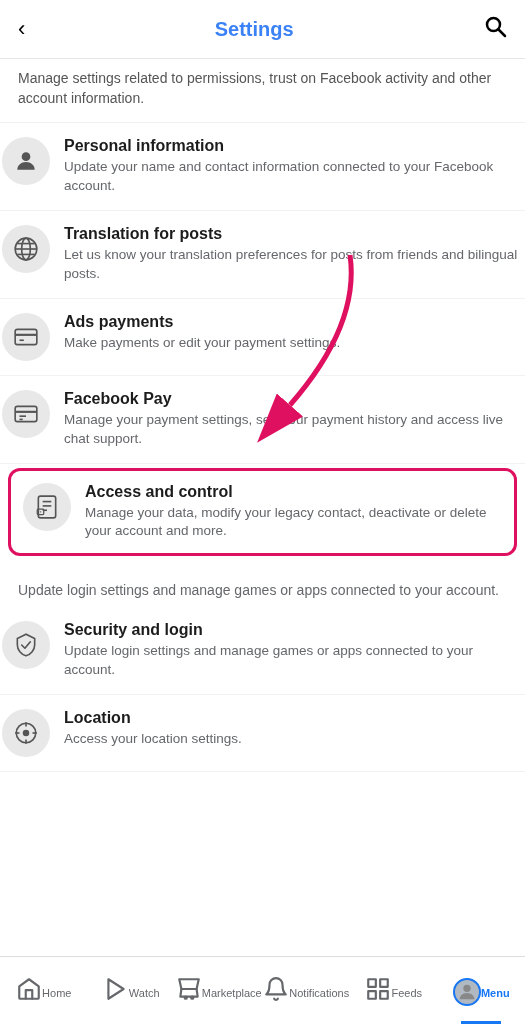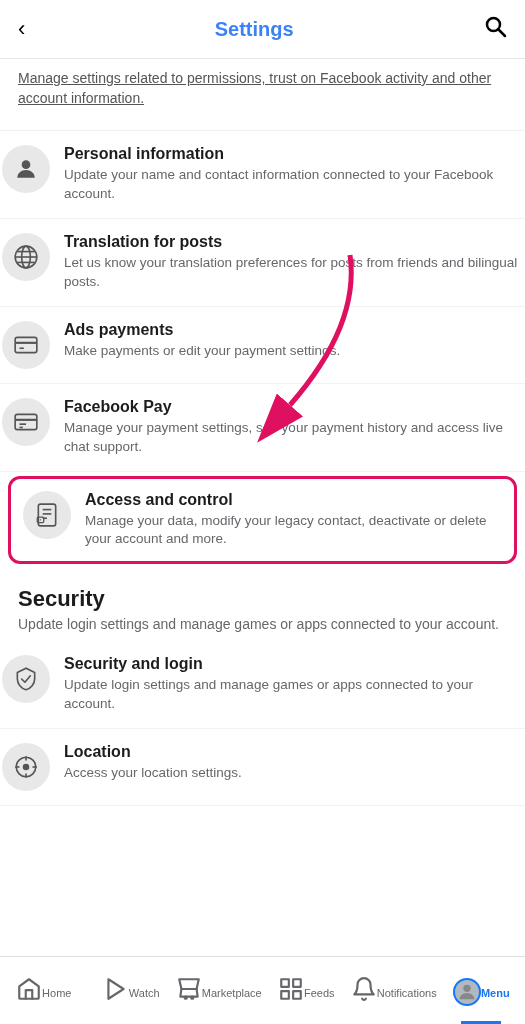--- a/index.html
+++ b/index.html
@@ -28,26 +28,25 @@
       color: #3b82f6;
     }
     .header-icon {
       font-size: 22px;
       color: #000;
       cursor: pointer;
     }
 
     
     .top-desc {
-      padding: 10px 18px 22px;
+      padding: 10px 18px 14px;
       font-size: 14px;
       color: #555;
       line-height: 1.4;
       border-bottom: 1px solid #f0f0f0;
-      text-decoration: underline;
     }
 
     
     .settings-item {
       display: flex;
       align-items: flex-start;
       padding: 14px 2px;
       border-bottom: 1px solid #f2f2f2;
       cursor: pointer;
     }
@@ -274,21 +273,20 @@
         <line x1="6" y1="16" x2="6" y2="17" stroke="#555" stroke-width="1.2"></line>
       </svg>
     </div>
     <div class="item-text">
       <div class="item-title">Access and control</div>
       <div class="item-desc">Manage your data, modify your legacy contact, deactivate or delete your account and more.</div>
     </div>
   </div>
 
   <div class="section-header">
-    <div class="section-title">Security</div>
     <div class="section-desc">Update login settings and manage games or apps connected to your account.</div>
   </div>
 
   <div class="settings-item">
     <div class="item-icon">
       <svg viewBox="0 0 24 24" xmlns="http://www.w3.org/2000/svg">
         <path d="M12 2 L4 6 L4 12 C4 16.5 7.5 20.7 12 22 C16.5 20.7 20 16.5 20 12 L20 6 Z" fill="none" stroke="#555" stroke-width="1.5"></path>
         <path d="M8 12 L11 15 L16 9" stroke="#555" stroke-width="1.5" fill="none" stroke-linecap="round" stroke-linejoin="round"></path>
       </svg>
     </div>
@@ -346,37 +344,37 @@
         <circle cx="9" cy="20" r="1" fill="#65676b"></circle>
         <circle cx="15" cy="20" r="1" fill="#65676b"></circle>
       </svg>
     </span>
     <span class="nav-label">Marketplace</span>
   </div>
 
   <div class="nav-item">
     <span class="nav-icon">
       <svg width="26" height="26" viewBox="0 0 24 24" fill="none" stroke="#65676b" stroke-width="2" stroke-linecap="round" stroke-linejoin="round">
+        <path d="M18 8A6 6 0 006 8c0 7-3 9-3 9h18s-3-2-3-9"></path>
+        <path d="M13.73 21a2 2 0 01-3.46 0"></path>
+      </svg>
+    </span>
+    <span class="nav-label">Notifications</span>
+  </div>
+
+  <div class="nav-item">
+    <span class="nav-icon">
+      <svg width="26" height="26" viewBox="0 0 24 24" fill="none" stroke="#65676b" stroke-width="2" stroke-linecap="round" stroke-linejoin="round">
         <rect x="3" y="3" width="7" height="7"></rect>
         <rect x="14" y="3" width="7" height="7"></rect>
         <rect x="3" y="14" width="7" height="7"></rect>
         <rect x="14" y="14" width="7" height="7"></rect>
       </svg>
     </span>
     <span class="nav-label">Feeds</span>
-  </div>
-
-  <div class="nav-item">
-    <span class="nav-icon">
-      <svg width="26" height="26" viewBox="0 0 24 24" fill="none" stroke="#65676b" stroke-width="2" stroke-linecap="round" stroke-linejoin="round">
-        <path d="M18 8A6 6 0 006 8c0 7-3 9-3 9h18s-3-2-3-9"></path>
-        <path d="M13.73 21a2 2 0 01-3.46 0"></path>
-      </svg>
-    </span>
-    <span class="nav-label">Notifications</span>
   </div>
 
   <div class="nav-item menu-nav" style="position:relative;">
     <div class="nav-avatar">
       <svg width="22" height="22" viewBox="0 0 24 24" fill="#888">
         <circle cx="12" cy="8" r="4"></circle>
         <path d="M4 20c0-4 3.6-7 8-7s8 3 8 7"></path>
       </svg>
     </div>
     <span class="nav-label" style="color:#1877f2;font-weight:600;">Menu</span>

